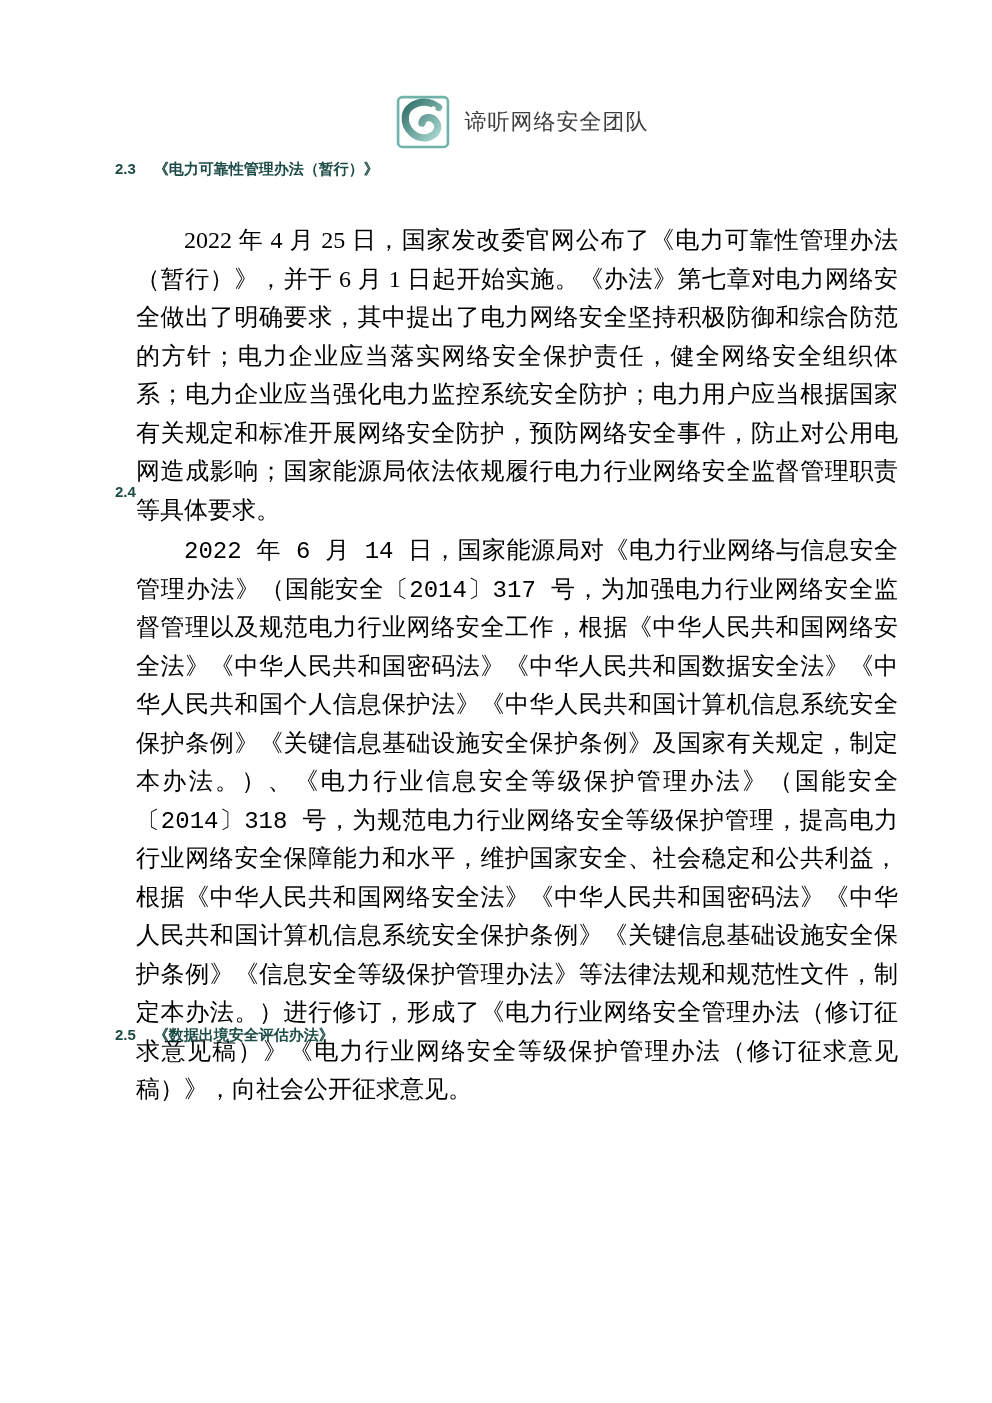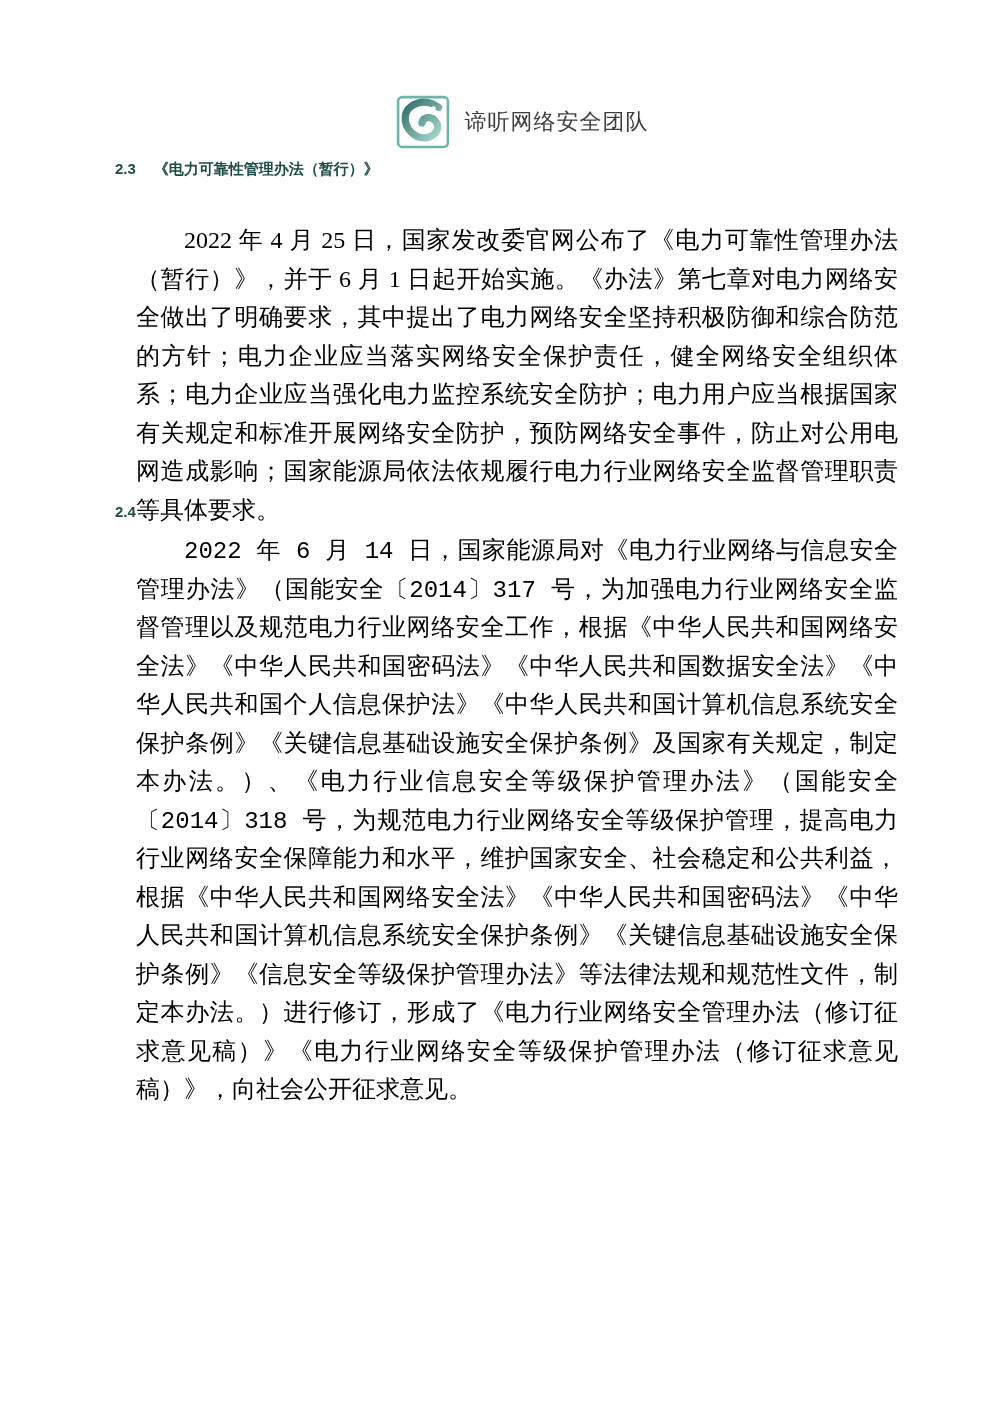--- a/index.html
+++ b/index.html
@@ -53,21 +53,21 @@
     width: 762px;
     font-size: 24px;
     line-height: 38.5px;
     text-align: justify;
     text-indent: 2em;
     color: #000000;
     margin-left: 21px;
   }
   .h-23 { top: 160px; }
   .p-23 { top: 221px; }
-  .h-24 { top: 503px; }
+  .h-24 { top: 483px; }
   .p-24 { top: 533px; font-family: Liberation Mono, monospace; }
   .h-25 { top: 1026px; }
   .p-25 { top: 1076px; }
   .footer {
     position: absolute;
     top: 1313px;
     left: 0;
     width: 100%;
     text-align: center;
     font-family: "Liberation Sans", "DejaVu Sans", sans-serif;
@@ -102,16 +102,20 @@
     <span>2.3</span>
     <span>《电力可靠性管理办法（暂行）》</span>
   </div>
   <p class="sec-body p-23">2022 年 4 月 25 日，国家发改委官网公布了《电力可靠性管理办法（暂行）》，并于 6 月 1 日起开始实施。《办法》第七章对电力网络安全做出了明确要求，其中提出了电力网络安全坚持积极防御和综合防范的方针；电力企业应当落实网络安全保护责任，健全网络安全组织体系；电力企业应当强化电力监控系统安全防护；电力用户应当根据国家有关规定和标准开展网络安全防护，预防网络安全事件，防止对公用电网造成影响；国家能源局依法依规履行电力行业网络安全监督管理职责等具体要求。</p>
 
   <div class="sec-heading h-24">
     <span>2.4</span>
   </div>
   <p class="sec-body p-24">2022 年 6 月 14 日，国家能源局对《电力行业网络与信息安全管理办法》（国能安全〔2014〕317 号，为加强电力行业网络安全监督管理以及规范电力行业网络安全工作，根据《中华人民共和国网络安全法》《中华人民共和国密码法》《中华人民共和国数据安全法》《中华人民共和国个人信息保护法》《中华人民共和国计算机信息系统安全保护条例》《关键信息基础设施安全保护条例》及国家有关规定，制定本办法。）、《电力行业信息安全等级保护管理办法》（国能安全〔2014〕318 号，为规范电力行业网络安全等级保护管理，提高电力行业网络安全保障能力和水平，维护国家安全、社会稳定和公共利益，根据《中华人民共和国网络安全法》《中华人民共和国密码法》《中华人民共和国计算机信息系统安全保护条例》《关键信息基础设施安全保护条例》《信息安全等级保护管理办法》等法律法规和规范性文件，制定本办法。）进行修订，形成了《电力行业网络安全管理办法（修订征求意见稿）》《电力行业网络安全等级保护管理办法（修订征求意见稿）》，向社会公开征求意见。</p>
 
+  <div class="sec-heading h-25">
+    <span>2.5</span>
+    <span>《数据出境安全评估办法》</span>
+  </div>
 
   <div class="footer">7</div>
 
 </div>
 
 </body></html>

